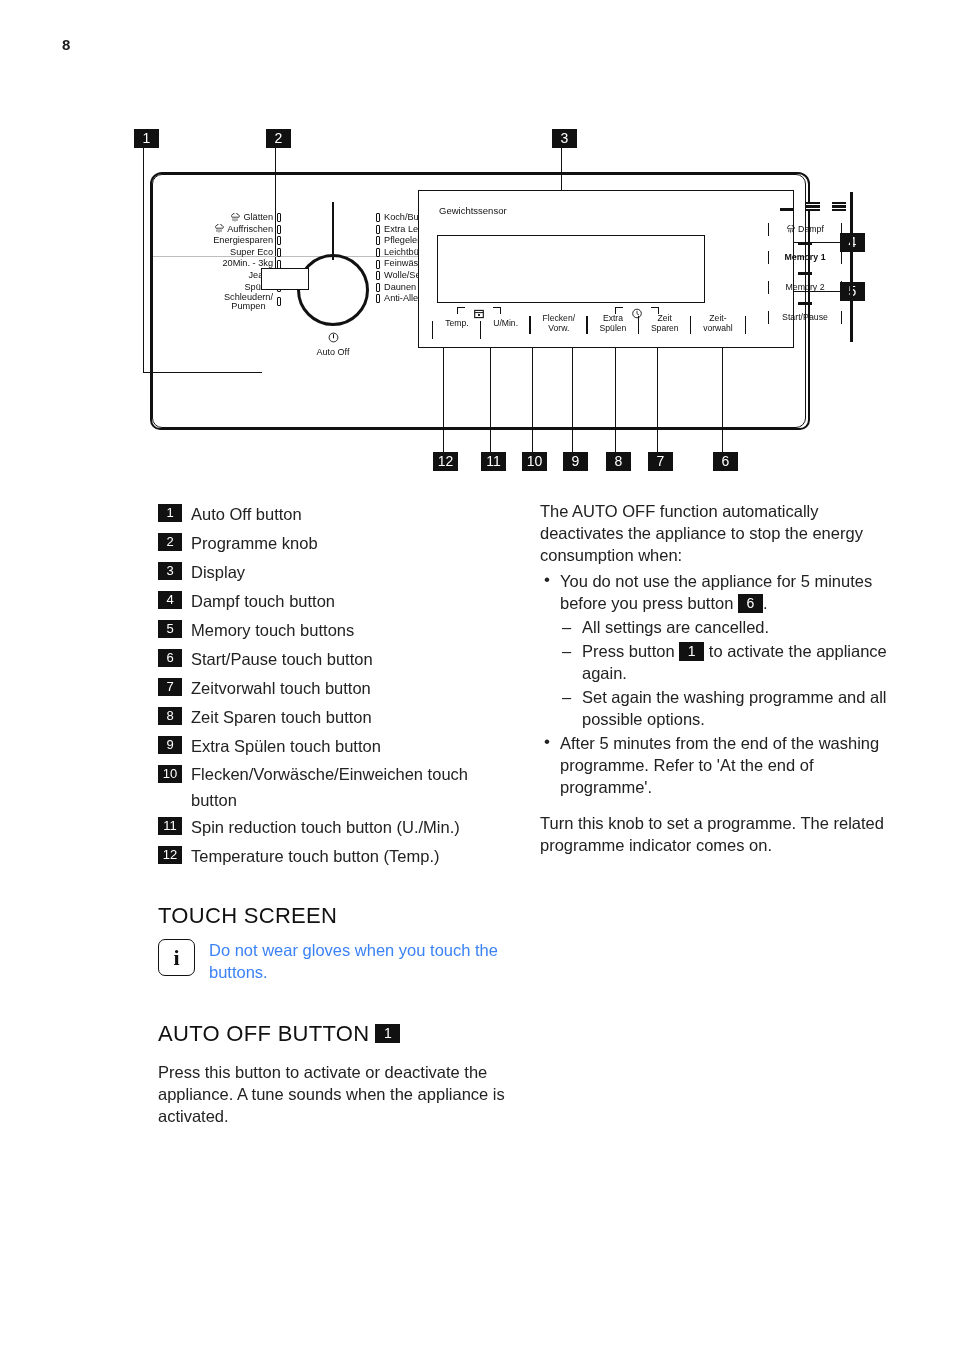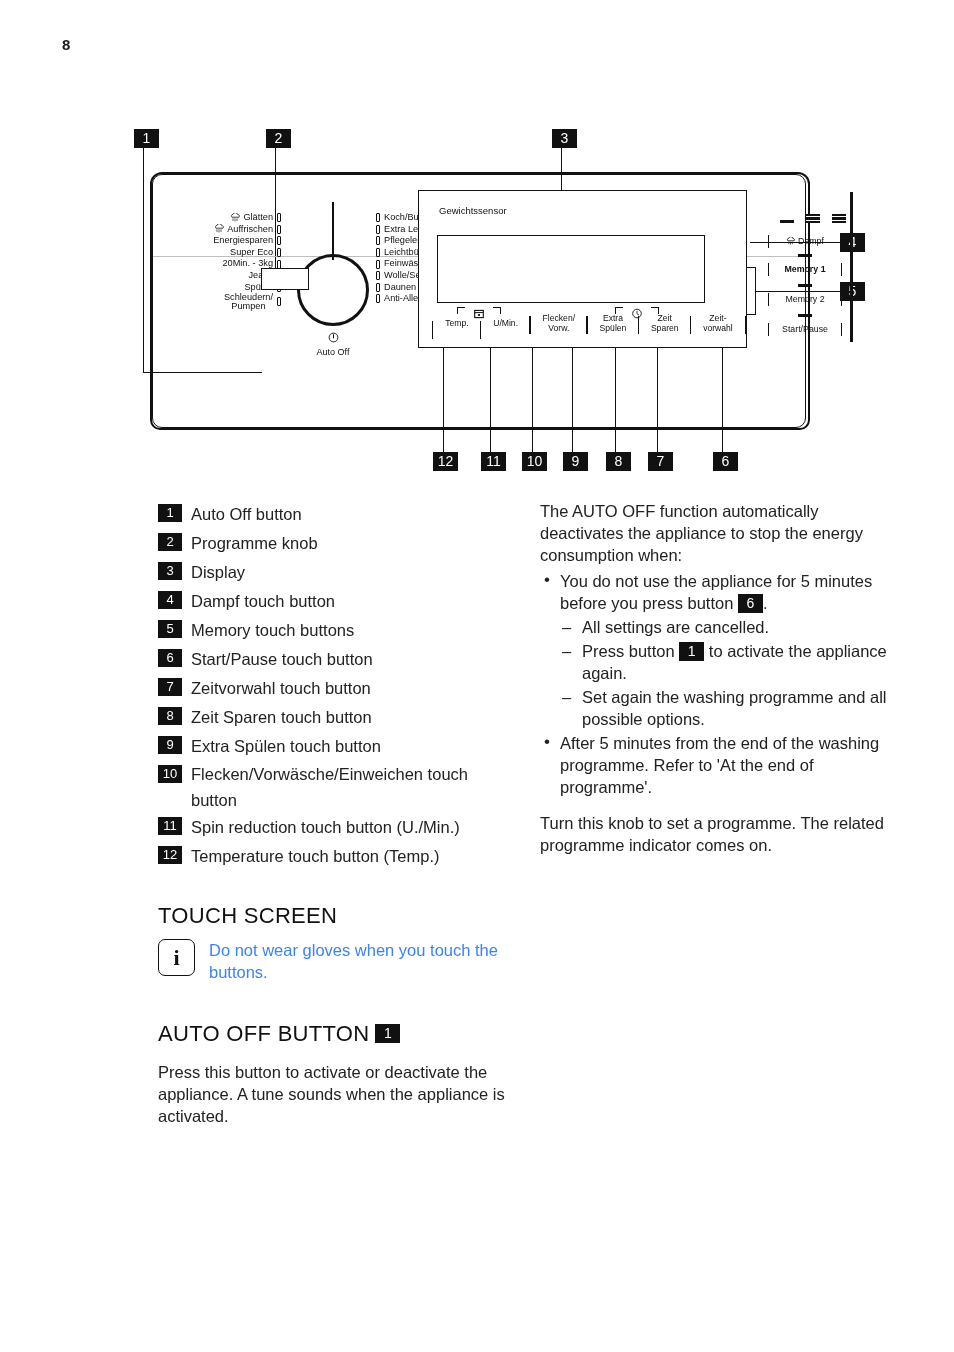--- a/index.html
+++ b/index.html
@@ -92,21 +92,21 @@
   .autooff .pwr{display:block;margin:0 auto 1px;}
 
   
   .autooff-btn{
     position:absolute;left:111px;top:96px;width:48px;height:22px;
     border:1.4px solid #111;background:#fff;box-sizing:border-box;
   }
 
   
   .touchzone{
-    position:absolute;left:268px;top:18px;width:329px;height:158px;
+    position:absolute;left:268px;top:18px;width:376px;height:158px;
     border:1.2px solid #111;box-sizing:border-box;background:#fff;
   }
   .gewicht{position:absolute;left:20px;top:14px;font-size:9.5px;color:#111;}
   .display-box{
     position:absolute;left:18px;top:44px;width:268px;height:68px;
     border:1.6px solid #111;box-sizing:border-box;background:#fff;
   }
 
   
   .bracket{position:absolute;height:9px;}
@@ -119,21 +119,21 @@
   .optrow{position:absolute;left:14px;top:118px;width:312px;height:30px;display:flex;align-items:center;}
   .opt{
     position:relative;flex:1 1 auto;text-align:center;
     font-size:8.6px;line-height:9.6px;color:#111;
     padding:0 1px;white-space:nowrap;
   }
   .opt:before{content:"";position:absolute;left:-1px;top:2px;width:1.3px;height:18px;background:#111;}
   .optrow .opt:last-child:after{content:"";position:absolute;right:-1px;top:2px;width:1.3px;height:18px;background:#111;}
 
   
-  .rside{position:absolute;left:616px;top:40px;width:78px;}
+  .rside{position:absolute;left:616px;top:28px;width:78px;}
   .rbtn{position:relative;text-align:center;font-size:8.8px;line-height:10px;color:#111;height:30px;}
   .rbtn .lbl{position:absolute;left:0;right:0;bottom:2px;}
   .rbtn .lbl:before{content:"";position:absolute;left:2px;top:-1px;width:1.3px;height:13px;background:#111;}
   .rbtn .lbl:after{content:"";position:absolute;right:2px;top:-1px;width:1.3px;height:13px;background:#111;}
   .ind{display:inline-block;width:14px;height:3.4px;background:#111;}
   .ind3{display:inline-block;width:14px;height:9px;
     background:repeating-linear-gradient(to bottom,#111 0 2.2px,#fff 2.2px 3.4px);}
   .dampf-inds{position:absolute;left:14px;top:-12px;width:66px;display:flex;justify-content:space-between;align-items:flex-end;}
 
   

